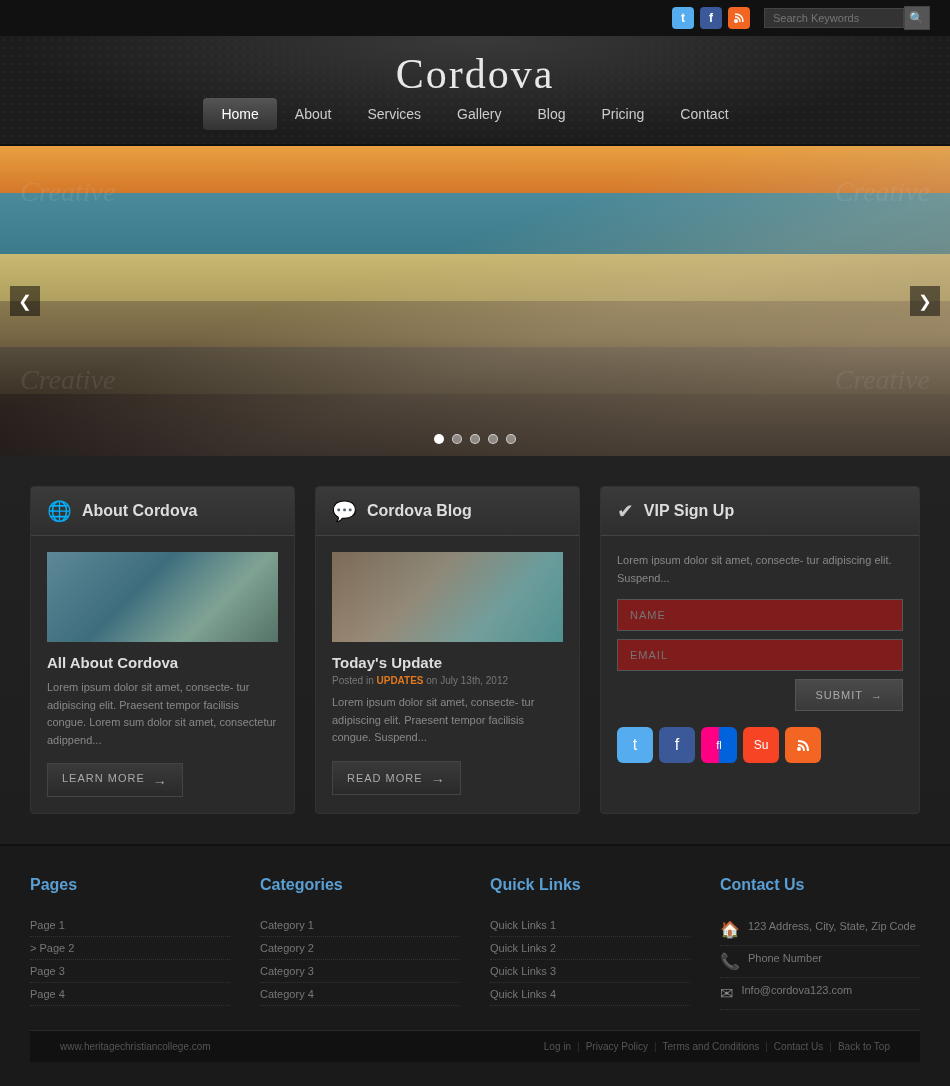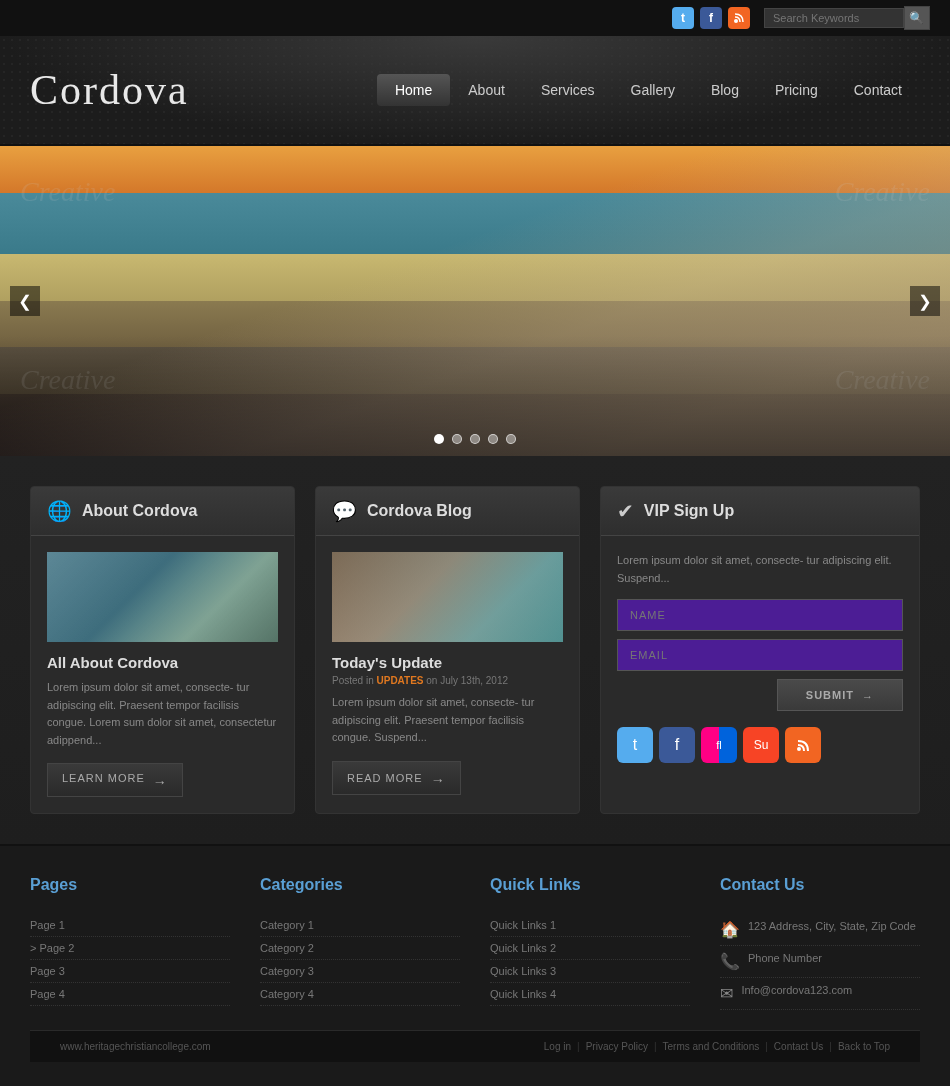--- a/index.html
+++ b/index.html
@@ -51,26 +51,27 @@
       cursor: pointer;
       display: flex; align-items: center; justify-content: center;
       color: #ccc;
       font-size: 12px;
     }
 
     
     .header {
       background: linear-gradient(180deg, #2a2a2a 0%, #1c1c1c 100%);
       background-image: radial-gradient(ellipse at 50% 0%, #3a3a3a 0%, #1c1c1c 70%);
-      padding: 30px 30px;
+      padding: 14px 30px;
       display: flex;
       align-items: center;
       justify-content: space-between;
       border-bottom: 2px solid #111;
       position: relative;
+      flex-direction: column;
     }
     .header::before {
       content: '';
       position: absolute;
       top: 0; left: 0; right: 0; bottom: 0;
       background-image: radial-gradient(circle, #3a3a3a 1px, transparent 1px);
       background-size: 8px 8px;
       opacity: 0.3;
     }
     .logo {
@@ -329,48 +330,47 @@
     
     .vip-panel { flex: 1; }
     .vip-desc {
       font-size: 11px;
       color: #888;
       line-height: 1.6;
       margin-bottom: 12px;
     }
     .vip-input {
       width: 100%;
-      background: #4c1d95;
+      background: #7f1d1d;
       border: 1px solid #555;
       color: #aaa;
       padding: 9px 12px;
       font-size: 11px;
       letter-spacing: 1px;
       text-transform: uppercase;
       margin-bottom: 8px;
       outline: none;
     }
     .vip-submit-row {
       display: flex;
       justify-content: flex-end;
       margin-bottom: 16px;
     }
     .submit-btn {
       background: linear-gradient(180deg, #4a4a4a 0%, #3a3a3a 100%);
       border: 1px solid #555;
       color: #aaa;
-      padding: 9px 28px;
+      padding: 9px 19px;
       font-size: 11px;
       letter-spacing: 1px;
       text-transform: uppercase;
       cursor: pointer;
       display: flex;
       align-items: center;
       gap: 8px;
-      font-weight: bold;
     }
     .vip-socials {
       display: flex;
       gap: 6px;
       margin-top: 10px;
     }
     .vip-social-icon {
       width: 36px; height: 36px;
       border-radius: 6px;
       display: flex; align-items: center; justify-content: center;

